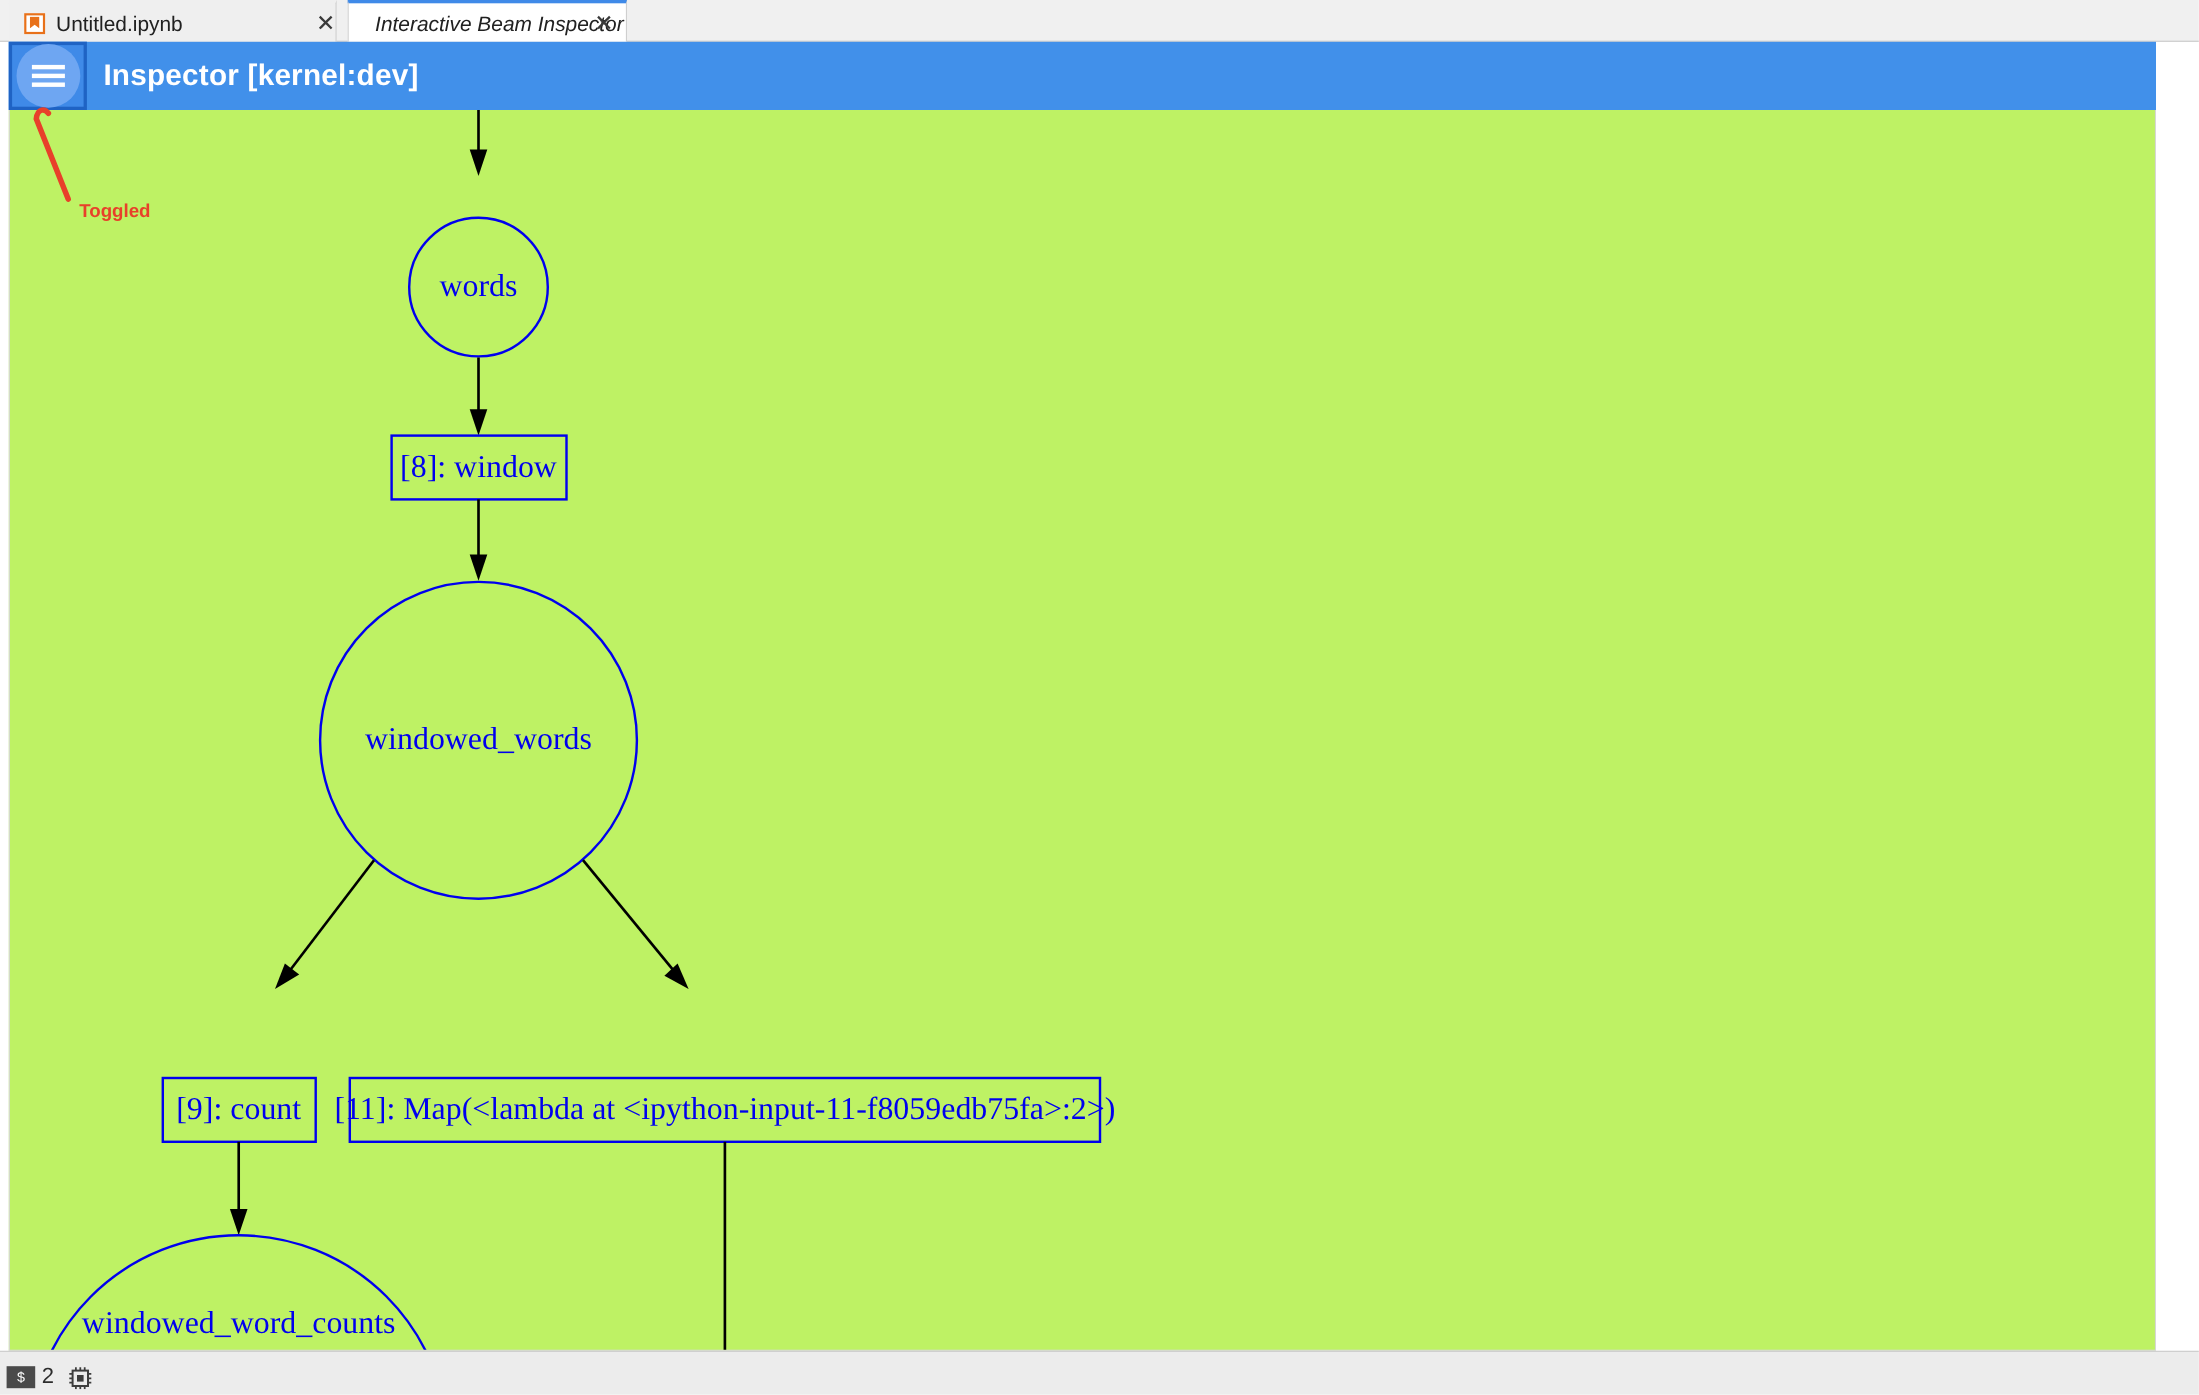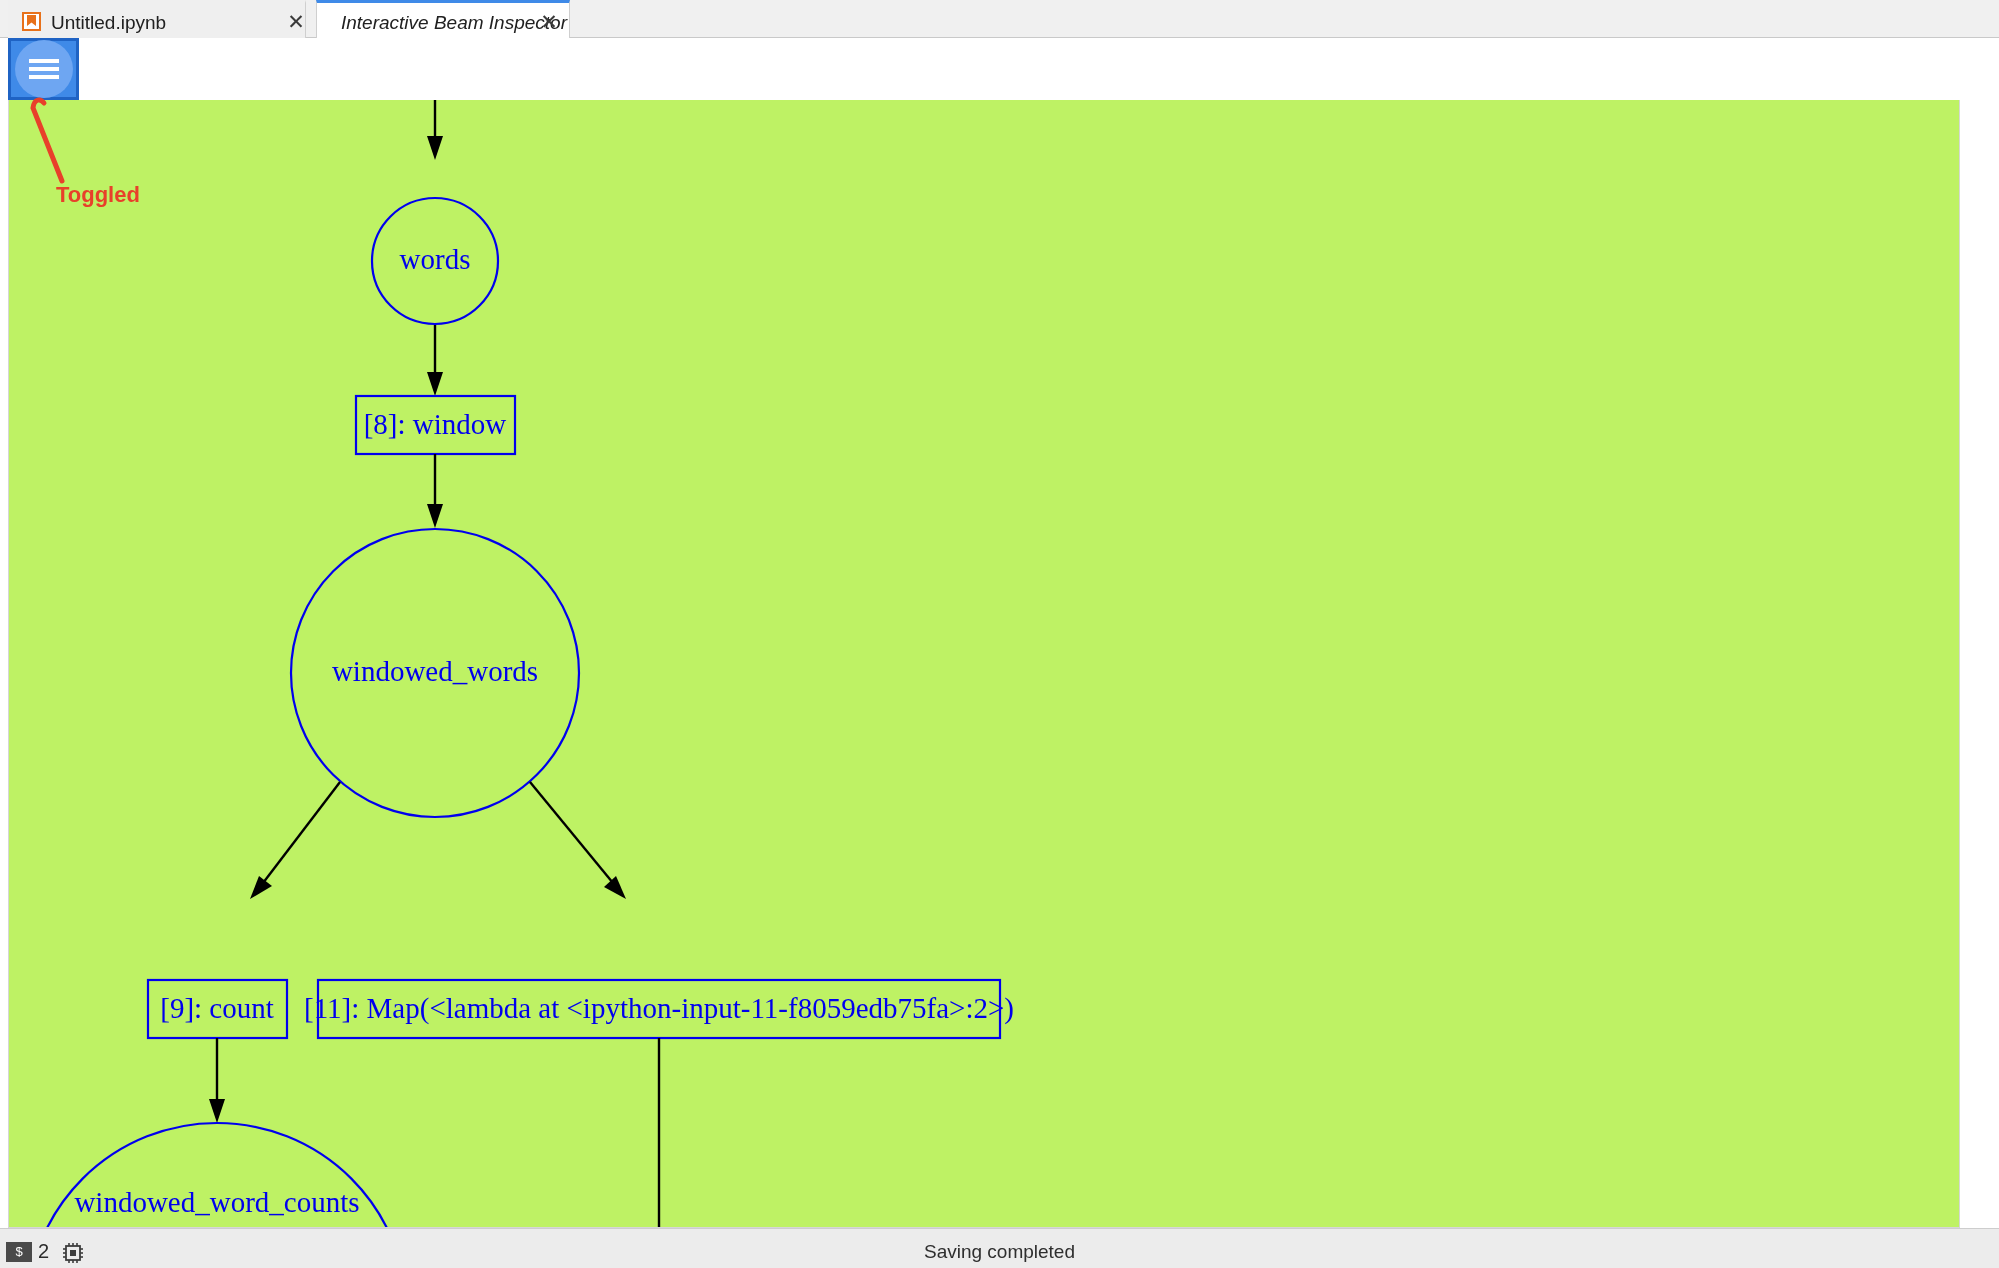--- a/index.html
+++ b/index.html
@@ -104,22 +104,22 @@
     position: absolute; left: 0; width: 30px; height: 4px;
     background: #ffffff; display: block;
   }
   .hamburger-lines i:nth-child(1) { top: 0px; }
   .hamburger-lines i:nth-child(2) { top: 8px; }
   .hamburger-lines i:nth-child(3) { top: 16px; }
 
   
   .annot-arrow { position: absolute; left: 20px; top: 95px; z-index: 6; }
   .annot-label {
-    position: absolute; left: 56px; top: 182px;
-    font-size: 22px; font-weight: bold; color: #e8402a;
+    position: absolute; left: 72px; top: 182px;
+    font-size: 17px; font-weight: bold; color: #e8402a;
     z-index: 6; white-space: nowrap;
   }
 
   
   .canvas {
     position: absolute; left: 8px; top: 100px;
     width: 1952px; height: 1128px;
     background: #bef264;
     border-left: 1px solid #d6d6d6;
     border-right: 1px solid #d6d6d6;
@@ -183,20 +183,23 @@
       <span class="tab-close">✕</span>
     </div>
 
     <div class="tab active">
       <span class="tab-label">Interactive Beam Inspector</span>
       <span class="tab-close">✕</span>
     </div>
 
   </div>
 
+  <div class="header">
+    <span class="header-title">Inspector [kernel:dev]</span>
+  </div>
 
   <div class="hamburger-btn">
     <span class="hamburger-circle"></span>
     <span class="hamburger-lines">
       <i></i>
         <i></i>
         <i></i>
     </span>
   </div>
 
@@ -294,16 +297,15 @@
           <line x1="11" y1="18" x2="11" y2="21"></line>
           <line x1="15" y1="18" x2="15" y2="21"></line>
         <line x1="1" y1="7" x2="4" y2="7"></line>
           <line x1="1" y1="11" x2="4" y2="11"></line>
           <line x1="1" y1="15" x2="4" y2="15"></line>
         <line x1="18" y1="7" x2="21" y2="7"></line>
           <line x1="18" y1="11" x2="21" y2="11"></line>
           <line x1="18" y1="15" x2="21" y2="15"></line>
       </g>
     </svg>
-    <div class="sb-message">Saving completed</div>
   </div>
 
 </div>
 
 </body></html>

